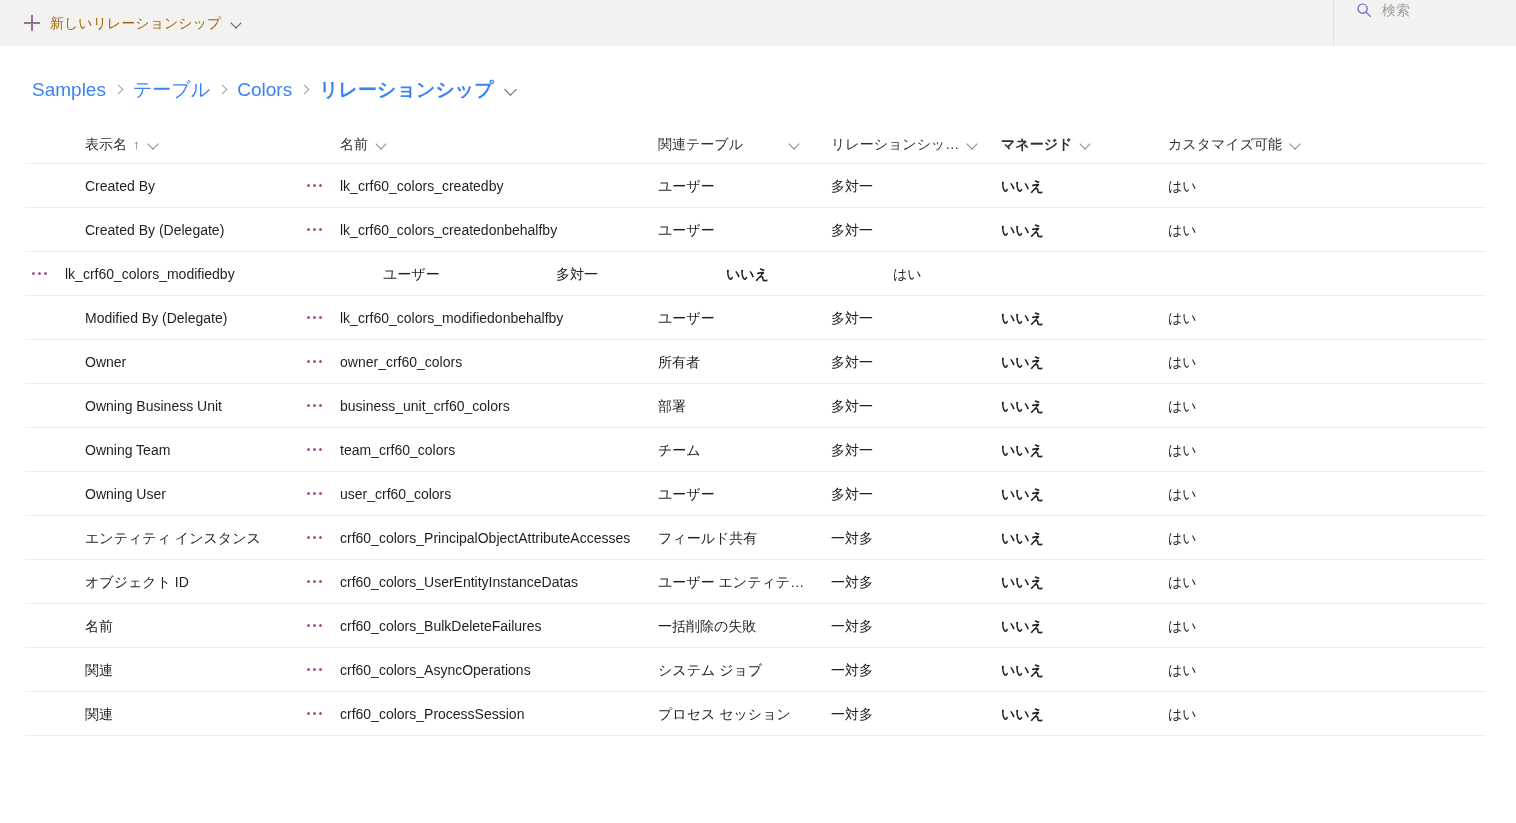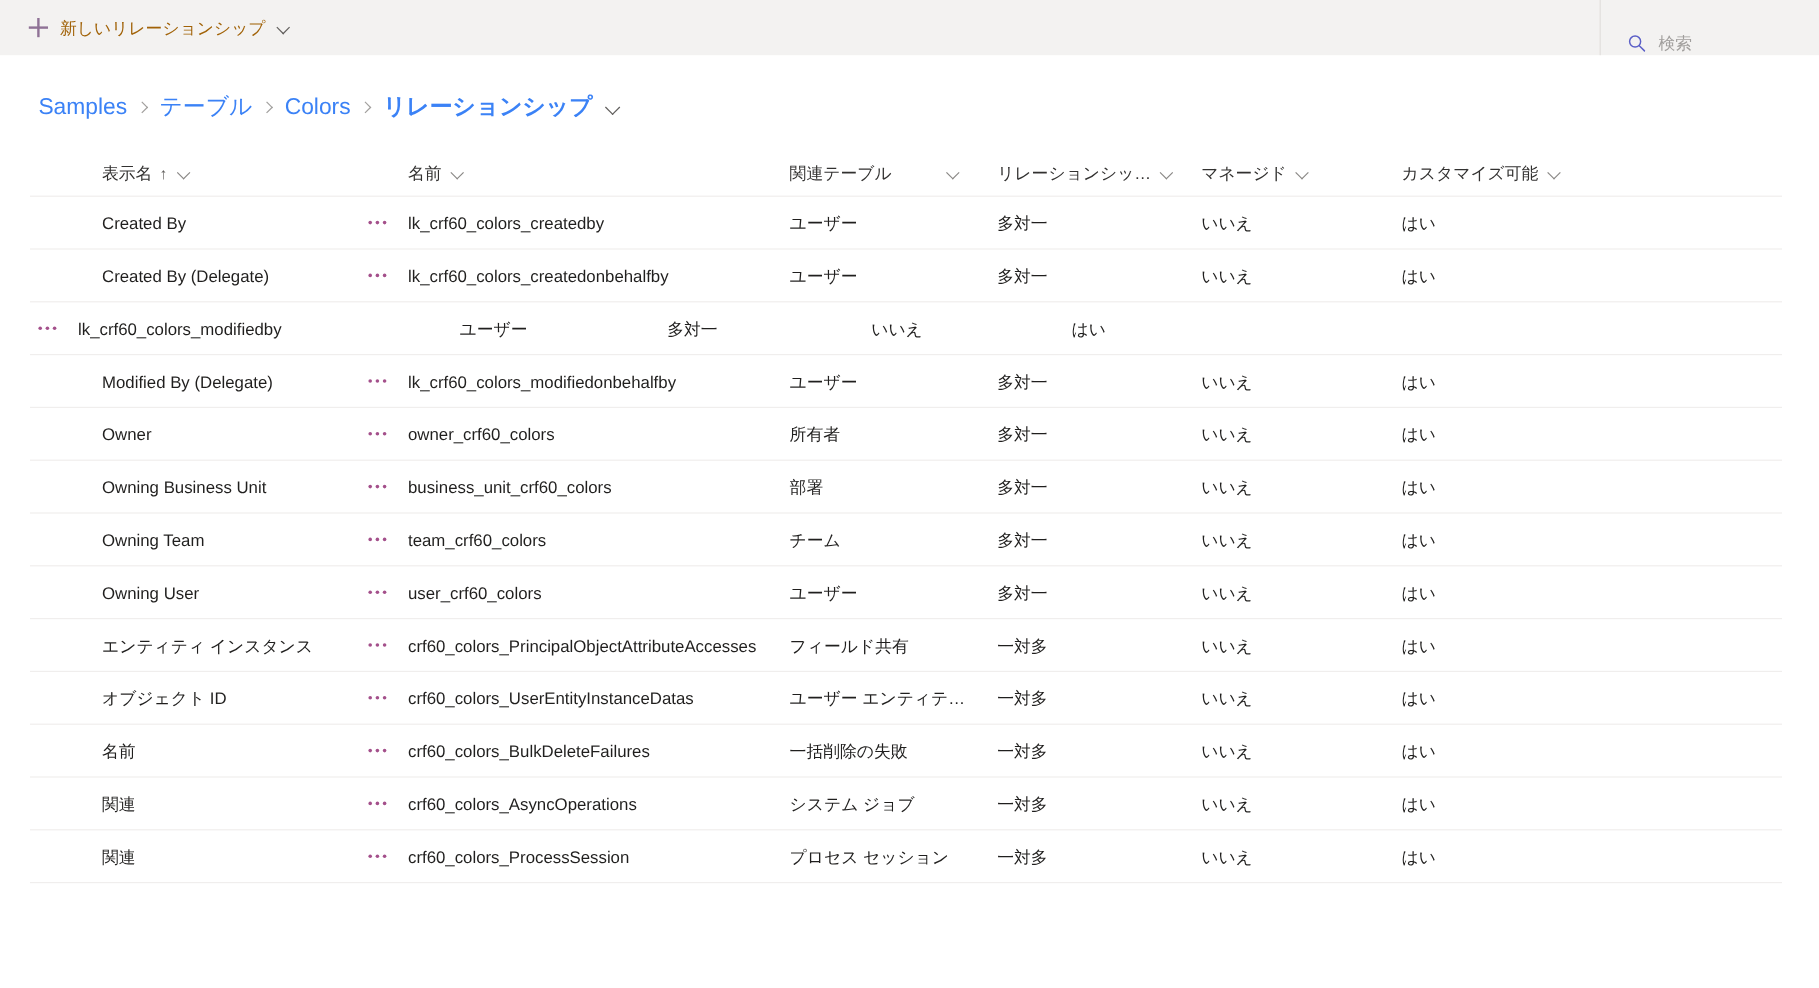--- a/index.html
+++ b/index.html
@@ -79,21 +79,21 @@
     width: 7px; height: 7px;
     border-right: 1.2px solid #605e5c;
     border-bottom: 1.2px solid #605e5c;
     transform: rotate(45deg);
   }
   .cmd-right {
     flex: 0 0 auto;
     width: 183px;
     border-left: 1px solid #e1dfdd;
     display: flex;
-    align-items: flex-end;
+    align-items: flex-start;
     padding-left: 22px;
     box-sizing: border-box;
   }
   .search-wrap {
     display: flex;
     align-items: center;
     cursor: text;
   }
   .search-icon {
     width: 16px; height: 16px;
@@ -185,21 +185,21 @@
     padding-right: 12px;
     white-space: nowrap;
     overflow: hidden;
     text-overflow: ellipsis;
   }
   .c-display  { width: 275px; padding-left: 60px; }
   .c-more     { width: 40px;  padding-left: 0; padding-right: 0; flex: 0 0 auto; }
   .c-name     { width: 318px; }
   .c-related  { width: 173px; gap: 38px; }
   .c-type     { width: 170px; }
-  .c-managed  { width: 167px; }
+  .c-managed  { width: 167px; font-weight: bold; }
   .c-custom   { width: 180px; }
 
   .hcell {
     font-size: 14px;
     color: #323130;
     display: flex;
     align-items: center;
     box-sizing: border-box;
     padding-right: 12px;
     cursor: pointer;

